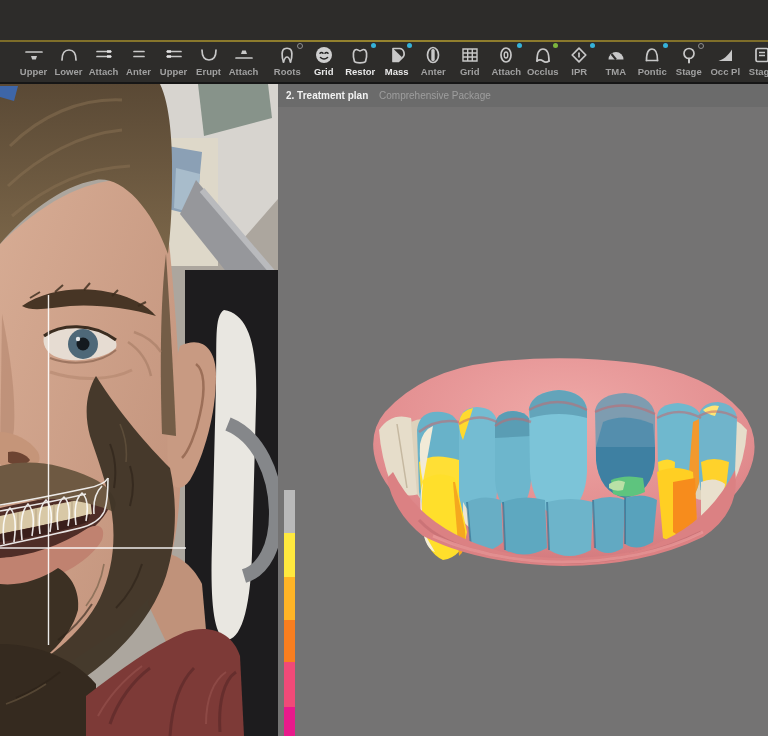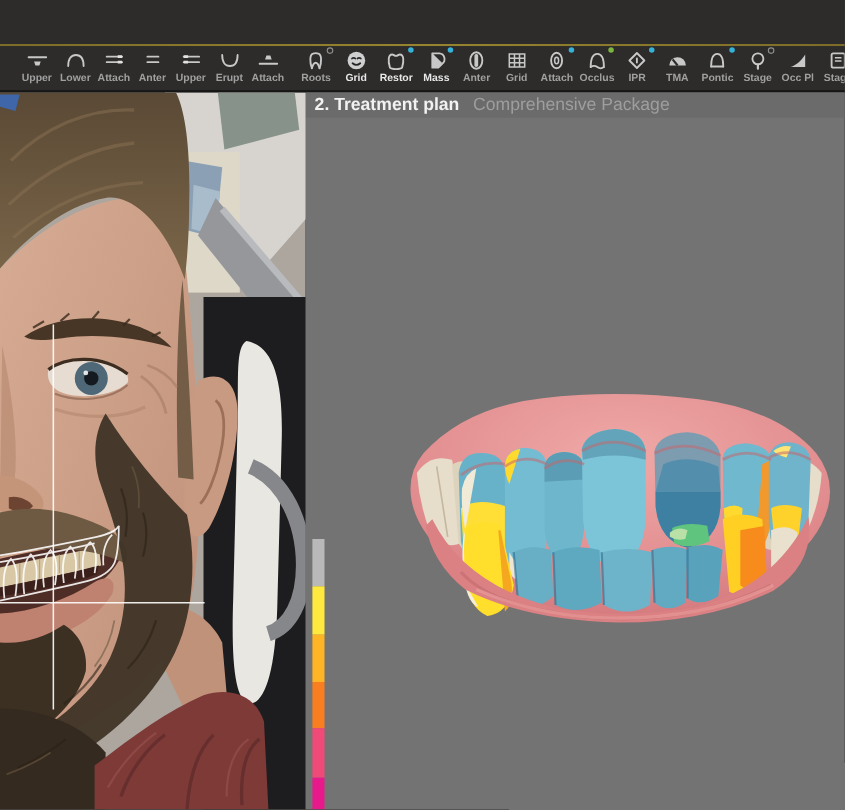--- a/index.html
+++ b/index.html
@@ -40,21 +40,21 @@
   }
   .tb-badge.ring{background:transparent;border:1px solid #8f8f8f;width:4px;height:4px;}
   
   .content{display:flex;height:652px;}
   .photo-panel{width:278px;height:652px;position:relative;background:#111;flex:0 0 auto;}
   .viewport{
     width:490px;height:652px;position:relative;background:#747373;flex:0 0 auto;overflow:hidden;
   }
   .vp-header{
     height:23px;background:#6b6b6b;line-height:23px;padding-left:8px;
-    font-size:16px;color:#fff;
+    font-size:10px;color:#fff;
   }
   .vp-title{font-weight:bold;color:#f2f2f2;}
   .vp-subtitle{color:#9e9e9e;margin-left:8px;font-weight:normal;}
   .model-wrap{position:absolute;left:85px;top:268px;width:400px;height:215px;}
   .colorbar{
     position:absolute;left:6px;top:406px;width:11px;display:flex;flex-direction:column;
   }
   .colorbar div{width:11px;}
 </style>
 </head>

